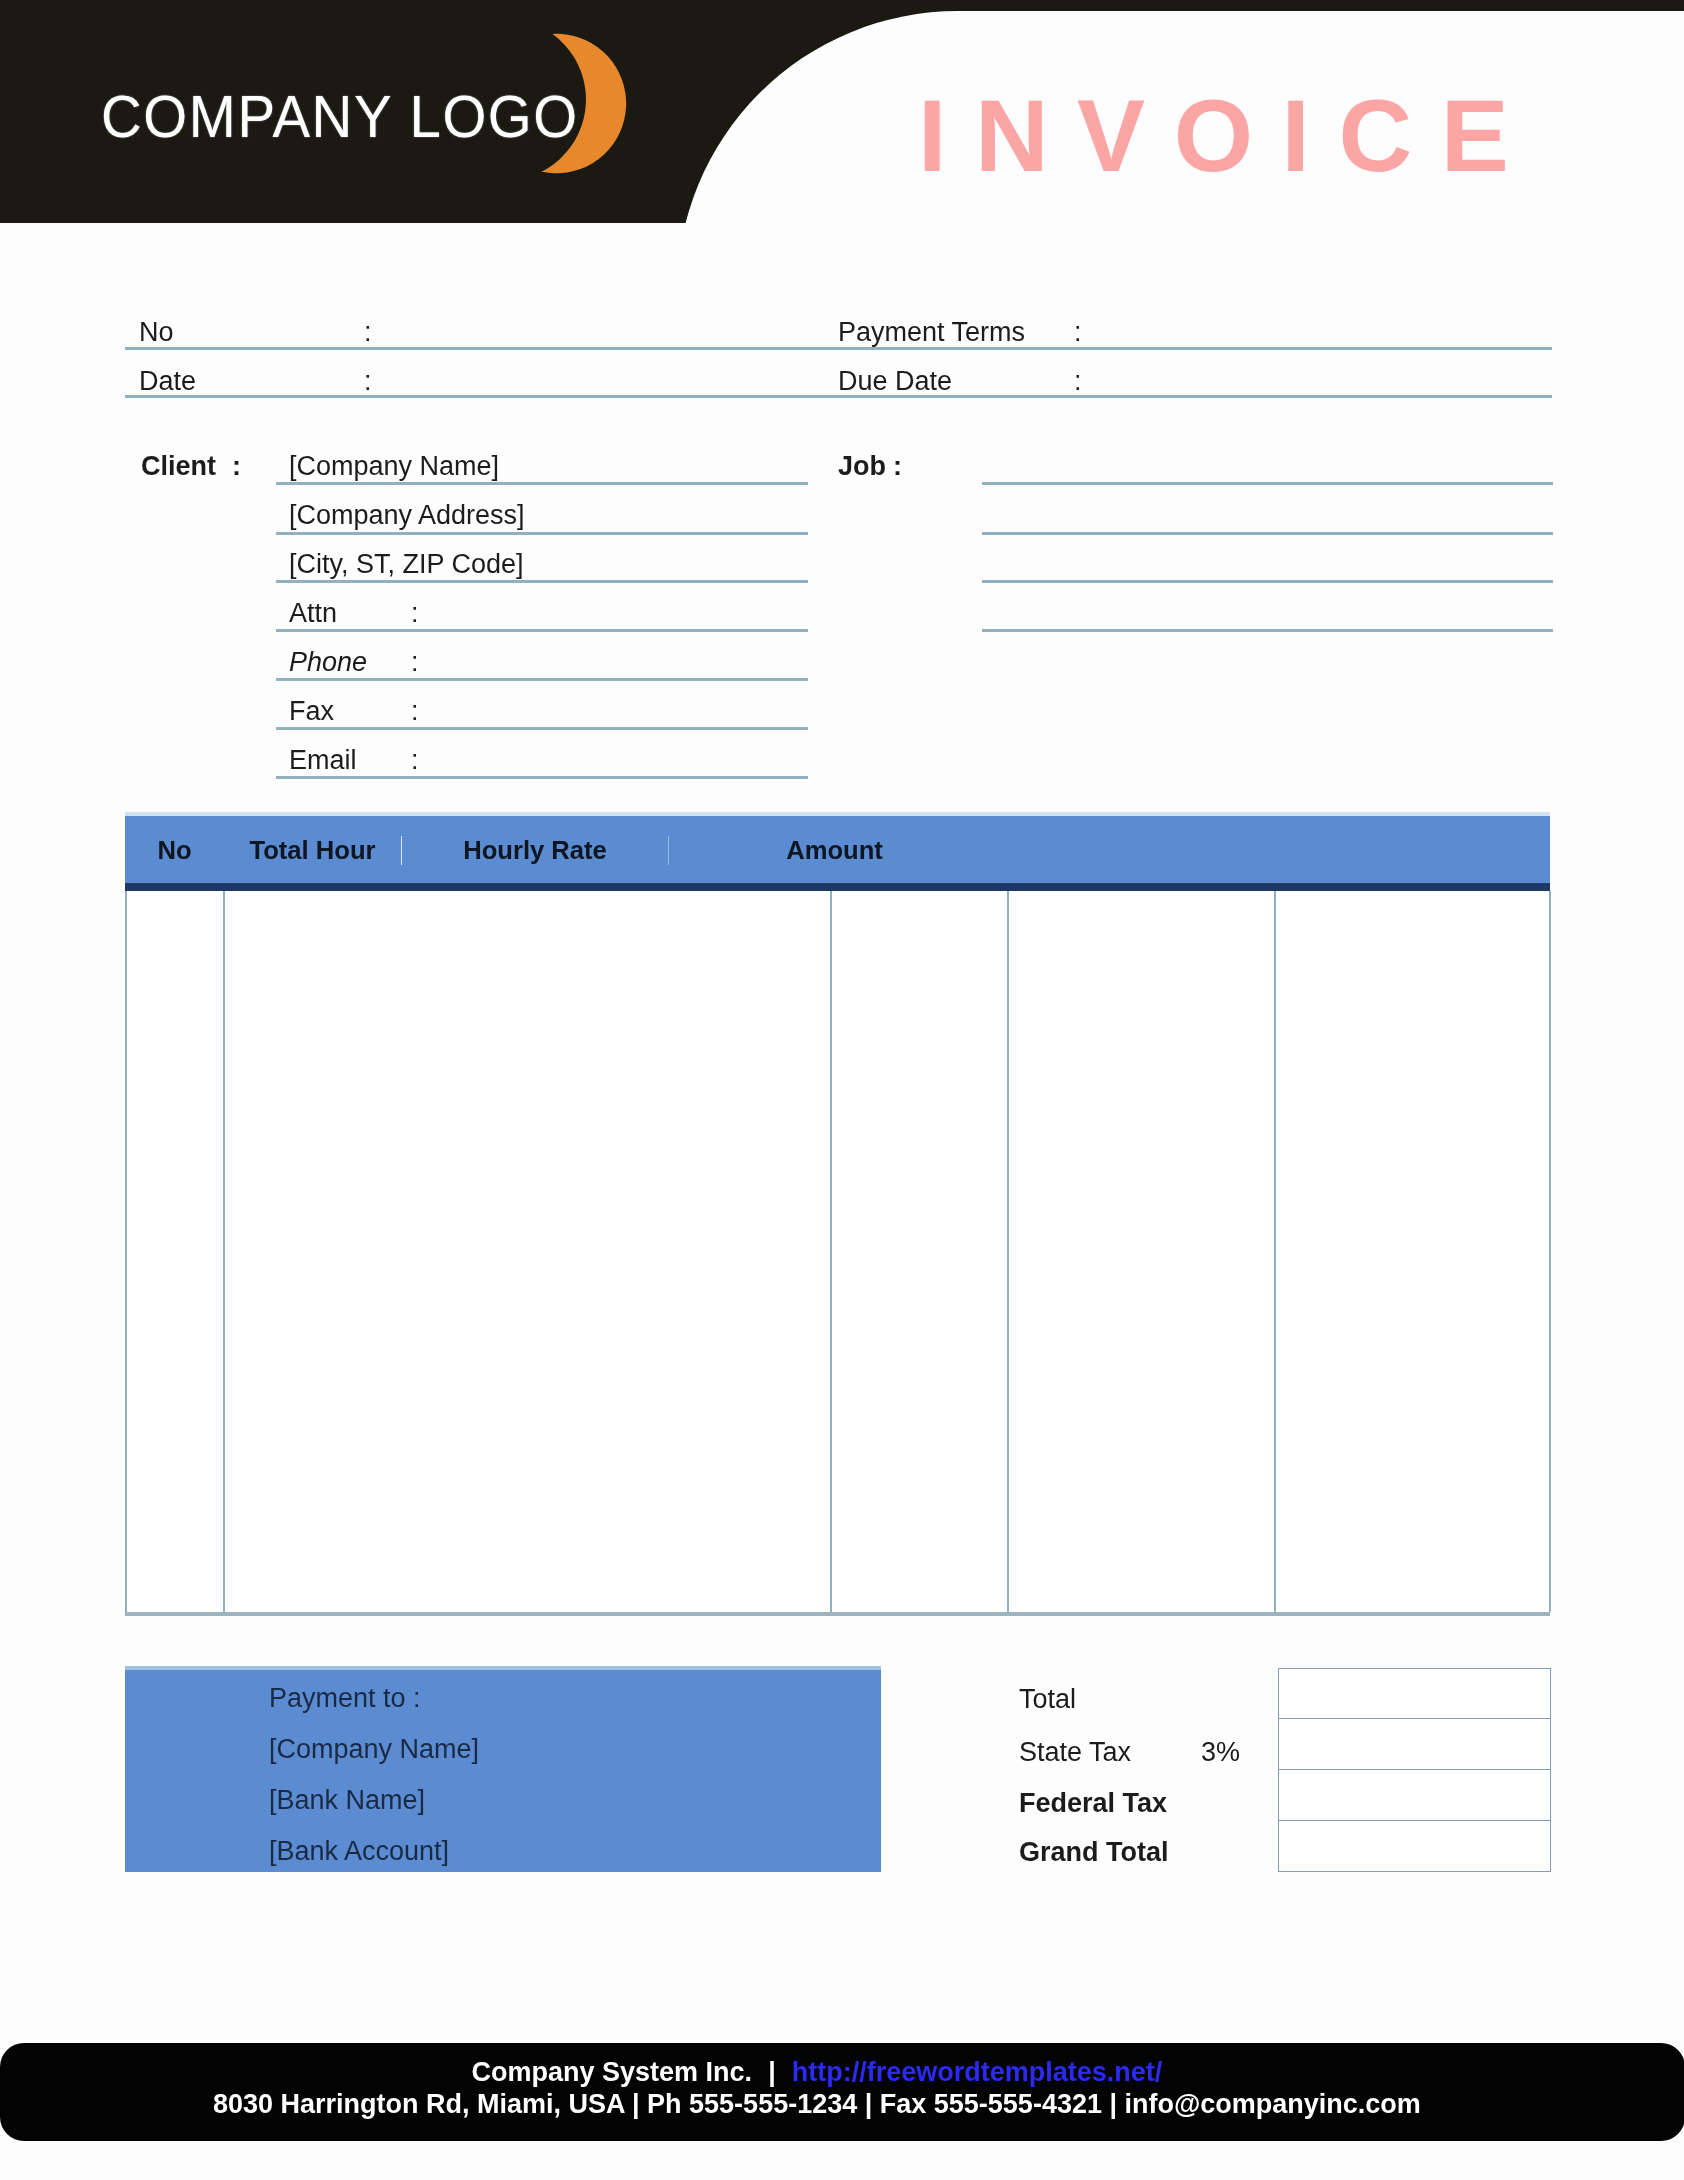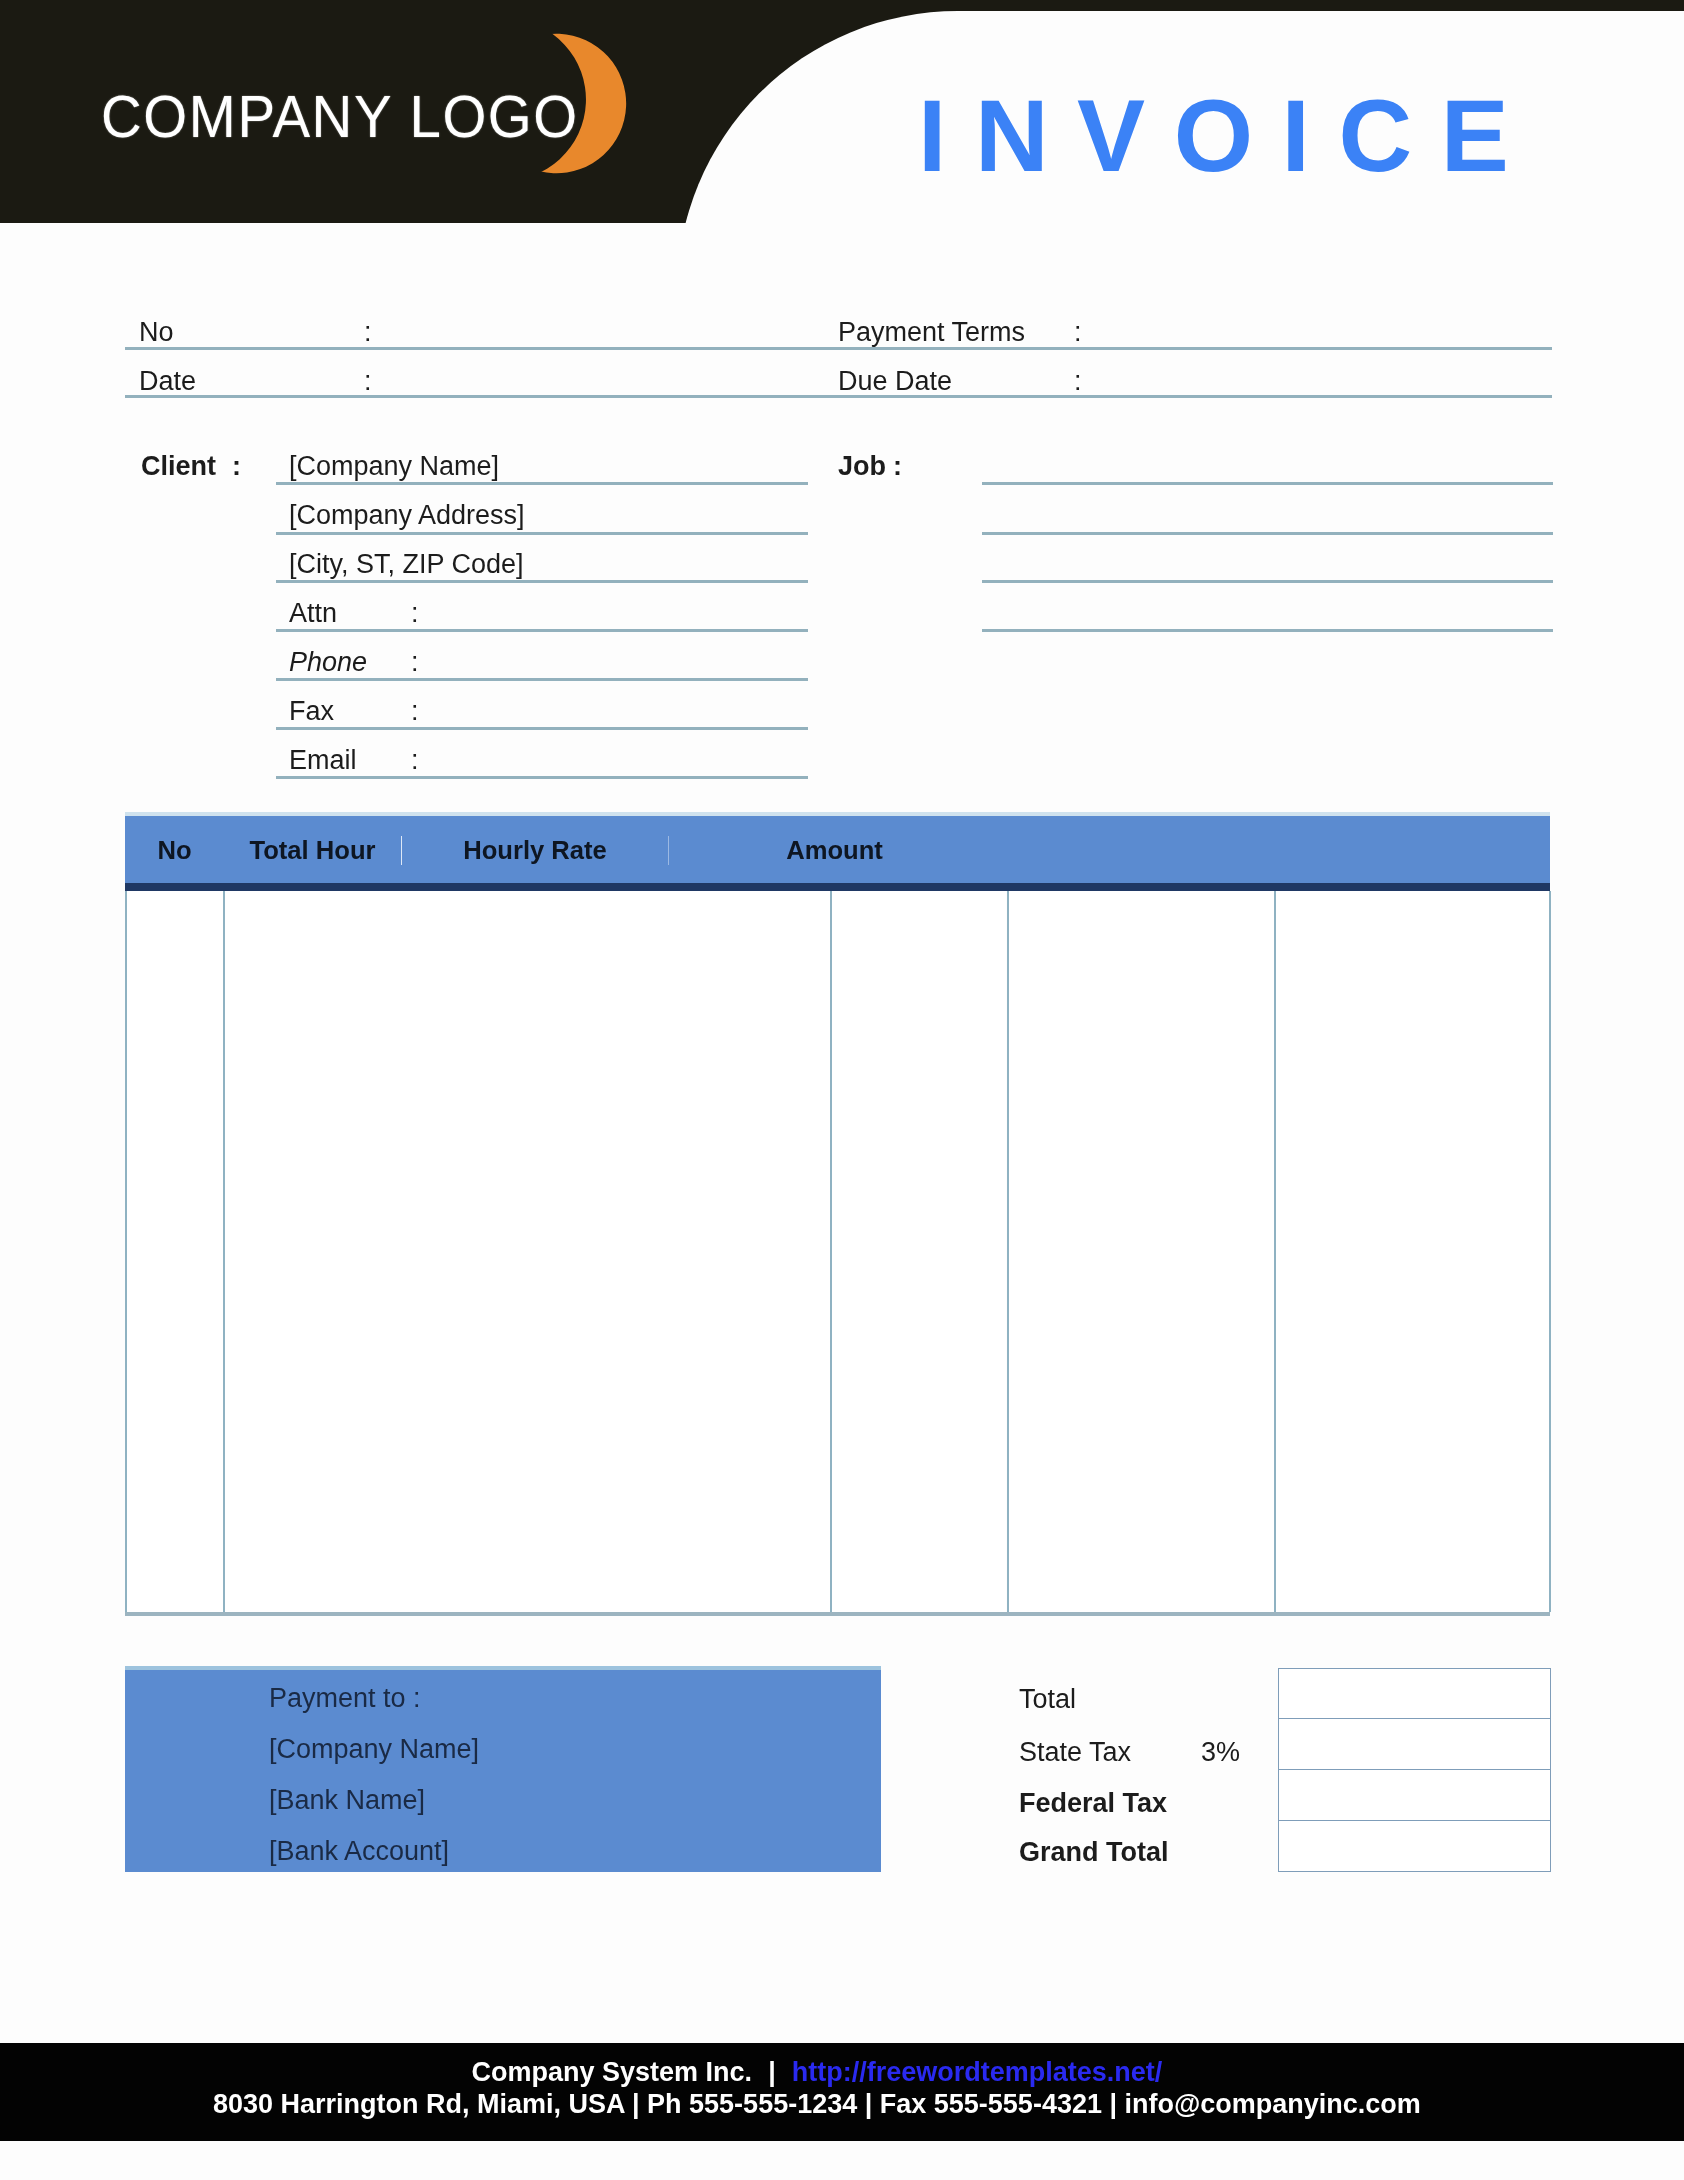--- a/index.html
+++ b/index.html
@@ -20,21 +20,21 @@
   
   #header{position:absolute;left:0;top:0;width:1685px;height:223px;background:#1b1a12;overflow:hidden;}
   #header-curve{position:absolute;left:677px;top:11px;width:1014px;height:443px;background:#fdfdfd;border-top-left-radius:281px;}
   .logo-text{
     position:absolute;left:101px;top:82px;font-size:60px;font-weight:400;color:#ffffff;
     letter-spacing:1.7px;white-space:nowrap;transform:scaleX(.94);transform-origin:left center;
     text-shadow:0 0 1.7px rgba(255,255,255,.55);
   }
   .invoice-title{
     position:absolute;left:918px;top:85px;font-size:102px;line-height:1;font-weight:700;
-    color:#3b82f6;letter-spacing:.28em;white-space:nowrap;
+    color:#fca5a5;letter-spacing:.28em;white-space:nowrap;
   }
   
   .lbl{position:absolute;font-size:27px;line-height:32px;white-space:nowrap;color:var(--ink);}
   .bold{font-weight:700;}
   .uline{position:absolute;height:2.6px;background:var(--line);}
   
   #tbl-header{
     position:absolute;left:125px;top:812px;width:1425px;height:72px;background:var(--accent);
     border-top:4.3px solid #cfe2ee;display:flex;align-items:center;
   }
@@ -43,21 +43,21 @@
   
   #payment-box{
     position:absolute;left:125px;top:1666px;width:756px;height:206px;background:var(--accent);
     border-top:4.3px solid #9dc3de;
     padding-left:28px;
   }
   .pay-line{position:absolute;left:144px;font-size:27px;line-height:32px;color:var(--payink);white-space:nowrap;}
   
   .tot-box{position:absolute;left:1278px;width:273px;background:#ffffff;border:1.7px solid #7f9db9;}
   
-  #footer{position:absolute;left:0;top:2043px;width:1685px;height:98px;background:#030303;}
+  #footer{position:absolute;left:0;top:2043px;width:1685px;height:98px;background:#030303;border-radius:24px;}
   .f-line{position:absolute;width:100%;text-align:center;font-size:27px;font-weight:700;color:#ffffff;
           white-space:nowrap;transform:translateX(-25.6px);}
   .f-url{color:#2a2af0;}
 </style>
 </head>
 <body>
 
 <div id="page">
 
   <div id="header">

